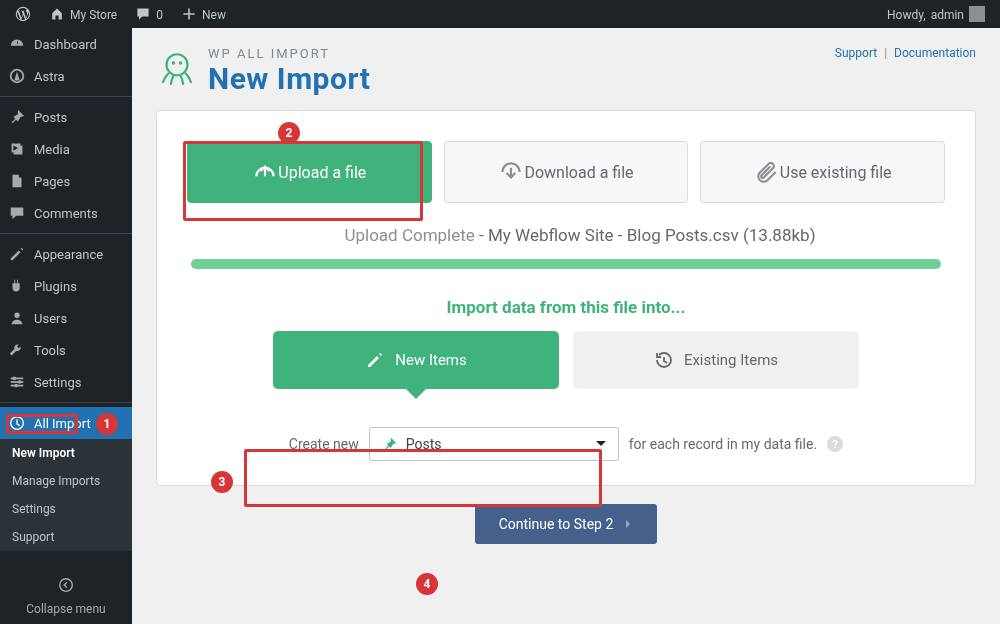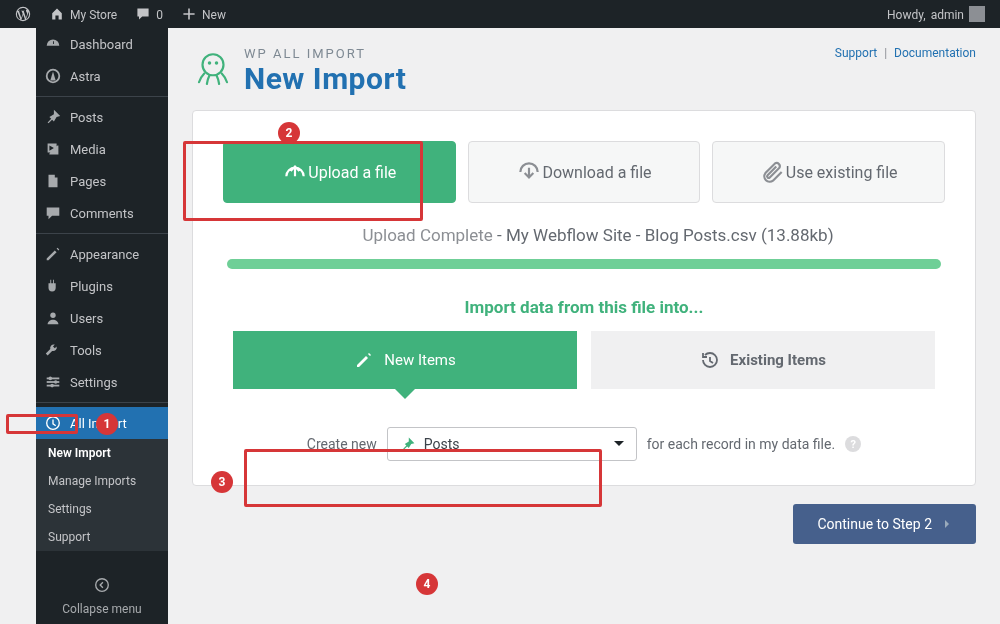--- a/index.html
+++ b/index.html
@@ -6,21 +6,21 @@
     body { font-family: -apple-system, BlinkMacSystemFont, "Segoe UI", Roboto, sans-serif; font-size: 13px; color: #3c434a; background: #f0f0f1; width: 1000px; height: 624px; overflow: hidden; }
     
     
     .adminbar { background: #1d2327; color: #c3c4c7; height: 28px; display: flex; align-items: center; padding: 0 8px; font-size: 12px; justify-content: space-between; }
     .adminbar-left, .adminbar-right { display: flex; align-items: center; gap: 4px; }
     .adminbar-item { display: flex; align-items: flex-end; gap: 5px; padding: 0 7px; cursor: pointer; }
     .adminbar svg { width: 16px; height: 16px; fill: #c3c4c7; }
     .adminbar .avatar { width: 16px; height: 16px; background: #8c8f94; }
     
     
-    .wrap { display: flex; height: calc(100% - 28px); padding-left: 36px; }
+    .wrap { display: flex; height: calc(100% - 28px); }
     .sidebar { width: 132px; background: #1d2327; color: #c3c4c7; font-size: 13px; display: flex; flex-direction: column; }
     .menu-item { display: flex; align-items: center; gap: 8px; padding: 7px 8px; cursor: pointer; position: relative; }
     .menu-item svg { width: 18px; height: 18px; fill: #a7aaad; flex-shrink: 0; }
     .menu-item.active { background: #2271b1; color: #fff; }
     .menu-item.active svg { fill: #fff; }
     .menu-item.active::after { content: ""; position: absolute; right: -8px; top: 50%; transform: translateY(-50%); border: 8px solid transparent; border-right-color: #f0f0f1; }
     .submenu { background: #2c3338; }
     .submenu .menu-item { padding-left: 12px; font-size: 12px; }
     .submenu .menu-item.current { color: #fff; font-weight: 600; }
     .menu-sep { border-top: 1px solid #3c434a; margin: 4px 0; }
@@ -47,34 +47,34 @@
     .source-btn.active svg { stroke: #fff; fill: none; }
     .source-btn:not(.active) svg { stroke: #8c8f94; fill: none; }
     
     .upload-status { text-align: center; font-size: 17px; color: #646970; margin-bottom: 14px; }
     .upload-status .label { color: #8c8f94; margin-left: 28px; }
     .progress { height: 10px; background: #6fcf97; border-radius: 5px; margin: 0 4px 28px; }
     
     .into-label { text-align: center; color: #40b27c; font-weight: 700; font-size: 17px; margin-bottom: 14px; }
     
     .items-row { display: flex; gap: 14px; justify-content: center; margin-bottom: 0; }
-    .items-btn { width: 344px; height: 58px; display: flex; align-items: center; justify-content: center; gap: 10px; border-radius: 0; font-size: 15px; cursor: pointer; position: relative; }
+    .items-btn { width: 286px; height: 58px; display: flex; align-items: center; justify-content: center; gap: 10px; border-radius: 5px; font-size: 15px; cursor: pointer; position: relative; }
     .items-btn.active { background: #40b27c; color: #fff; }
-    .items-btn:not(.active) { background: #f0f0f1; color: #646970; font-weight: bold; }
+    .items-btn:not(.active) { background: #f0f0f1; color: #646970; }
     .items-btn svg { width: 20px; height: 20px; }
     .items-btn.active::after { content: ""; position: absolute; bottom: -10px; left: 50%; transform: translateX(-50%); border: 10px solid transparent; border-top-color: #40b27c; border-bottom: 0; }
     
     .create-row { display: flex; align-items: center; justify-content: center; gap: 10px; margin-top: 38px; font-size: 14px; color: #646970; }
     .dropdown { display: flex; align-items: center; gap: 8px; border: 1px solid #c3c4c7; border-radius: 3px; padding: 8px 12px; width: 250px; background: #fff; cursor: pointer; justify-content: space-between; }
     .dropdown-left { display: flex; align-items: center; gap: 8px; color: #3c434a; }
     .dropdown svg.pin { width: 16px; height: 16px; fill: #40b27c; }
     .dropdown .caret { border: 5px solid transparent; border-top-color: #1d2327; margin-top: 4px; }
     .help { width: 16px; height: 16px; border-radius: 50%; background: #dcdcde; color: #fff; display: inline-flex; align-items: center; justify-content: center; font-size: 11px; font-weight: bold; }
     
-    .continue-row { text-align: right; margin-top: 18px; }
+    .continue-row { text-align: center; margin-top: 18px; }
     .continue-btn { display: inline-flex; align-items: center; gap: 10px; background: #46608c; color: #fff; padding: 12px 24px; border-radius: 3px; font-size: 14px; cursor: pointer; }
     .continue-btn svg { width: 10px; height: 10px; fill: #9ab; }
     
     
     .hl { position: absolute; border: 3px solid #d63638; border-radius: 2px; pointer-events: none; }
     .badge { position: absolute; width: 22px; height: 22px; border-radius: 50%; background: #d63638; color: #fff; font-size: 12px; font-weight: bold; display: flex; align-items: center; justify-content: center; pointer-events: none; }
   </style>
 </head>
 <body>
 

